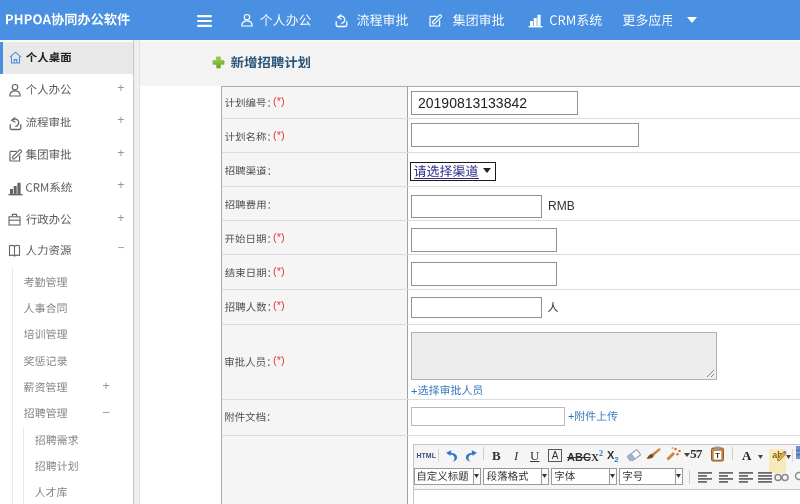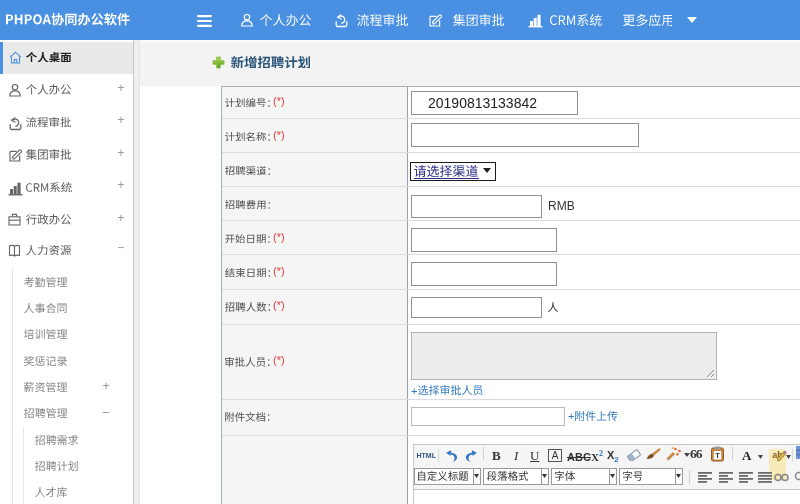--- a/index.html
+++ b/index.html
@@ -315,21 +315,21 @@
     <use href="#grff1a" x="4000"></use>
   </svg>
 <div class="abs" style="left:273px;top:354px;font-size:11px;color:#e33b3b">(*)</div>
 <svg style="position:absolute;left:225.0px;top:412.1px;" width="44.6" height="9.7" viewBox="83 -847 4243 927" fill="#4d4d4d">
     <use href="#gr9644" x="0"></use>
     <use href="#gr4ef6" x="1000"></use>
     <use href="#gr6587" x="2000"></use>
     <use href="#gr6863" x="3000"></use>
     <use href="#grff1a" x="4000"></use>
   </svg>
-<div style="position:absolute;background:#fff;border:1px solid #919191;left:411px;top:91px;width:167px;height:24px;font-size:14px;color:#222;line-height:23px;padding-left:16px">20190813133842</div>
+<div style="position:absolute;background:#fff;border:1px solid #919191;left:411px;top:91px;width:167px;height:24px;font-size:14px;color:#222;line-height:23px;padding-left:6px">20190813133842</div>
 <div style="position:absolute;background:#fff;border:1px solid #919191;left:411px;top:123px;width:228px;height:24px"></div>
 <div class="abs" style="left:410px;top:161.5px;width:86px;height:19px;background:#fff;
 border:1.5px solid #1a1a1a;"></div>
 <svg style="position:absolute;left:414.0px;top:164.5px;" width="64.0" height="12.0" viewBox="42 -844 4920 926" fill="#2d2d86">
     <use href="#gr8bf7" x="0"></use>
     <use href="#gr9009" x="1000"></use>
     <use href="#gr62e9" x="2000"></use>
     <use href="#gr6e20" x="3000"></use>
     <use href="#gr9053" x="4000"></use>
   </svg>
@@ -399,33 +399,33 @@
 <svg class="abs" style="left:665px;top:446px" width="17" height="15" viewBox="0 0 17 15">
 <path d="M1.5 12.5 L8 6 L10 8 L3.5 14.5 Z" fill="#c98645"></path>
 <circle cx="10.5" cy="3" r="1.3" fill="#e06a2b"></circle>
     <circle cx="14.5" cy="5" r="1.3" fill="#e06a2b"></circle>
     <circle cx="12.5" cy="8.3" r="1.2" fill="#e06a2b"></circle>
     <circle cx="7.5" cy="2" r="1" fill="#e8a13c"></circle>
   </svg>
 <svg class="abs" style="left:683.5px;top:453px" width="6" height="4" viewBox="0 0 6 4" fill="#444">
     <path d="M0 0 L6 0 L3 4 Z"></path>
   </svg>
-<div class="abs" style="left:690px;top:446px;font-size:13.5px;font-weight:bold;color:#333;font-family:'Liberation Serif',serif;letter-spacing:-1px">66</div>
+<div class="abs" style="left:690px;top:446px;font-size:13.5px;font-weight:bold;color:#333;font-family:'Liberation Serif',serif;letter-spacing:-1px">57</div>
 <svg class="abs" style="left:710px;top:446px" width="15" height="16" viewBox="0 0 15 16">
 <rect x="1.5" y="2" width="12" height="13" rx="1.5" fill="#c98645" stroke="#8d5a24" stroke-width="1"></rect>
 <rect x="4.5" y="0.5" width="6" height="3" rx="1" fill="#9a9a9a"></rect>
 <rect x="3.8" y="5" width="7.4" height="8.5" fill="#fff"></rect>
 <text x="7.5" y="12" font-size="7.5" font-weight="bold" fill="#333" text-anchor="middle" font-family="Liberation Sans">T</text>
   </svg>
 <div style="position:absolute;left:732px;top:447px;width:1px;height:13px;background:#cfcfcf;"></div>
 <div class="abs" style="left:742px;top:448px;font-size:13px;font-weight:bold;color:#222;font-family:'Liberation Serif',serif">A</div>
 <svg class="abs" style="left:757.5px;top:455px" width="5" height="4" viewBox="0 0 5 4" fill="#444">
     <path d="M0 0 L5 0 L2.5 4 Z"></path>
   </svg>
-<div class="abs" style="left:769px;top:449px;width:17px;height:31px;background:#f7e9b8;border-radius:2px;font-size:9px;font-weight:bold;color:#8a5a10;line-height:12px;text-align:center">ab</div>
+<div class="abs" style="left:769px;top:449px;width:17px;height:24px;background:#f7e9b8;border-radius:2px;font-size:9px;font-weight:bold;color:#8a5a10;line-height:12px;text-align:center">ab</div>
 <svg class="abs" style="left:777px;top:450px" width="10" height="12" viewBox="0 0 10 12">
     <path d="M1 11 L0.5 8.5 L7 1.5 L9 3.5 L2.5 10.5 Z" fill="#d8b84a" stroke="#8a6a20" stroke-width="0.8"></path>
     <circle cx="8" cy="2.2" r="1.3" fill="#a06a9a"></circle>
   </svg>
 <svg class="abs" style="left:785.5px;top:455px" width="5" height="4" viewBox="0 0 5 4" fill="#444">
     <path d="M0 0 L5 0 L2.5 4 Z"></path>
   </svg>
 <div style="position:absolute;left:791.5px;top:449px;width:1px;height:13px;background:#d8d8d8;"></div>
 <svg class="abs" style="left:795.5px;top:446px" width="9" height="13" viewBox="0 0 9 13">
     <rect x="0" y="0" width="9" height="3.4" fill="#6f94d4"></rect>

